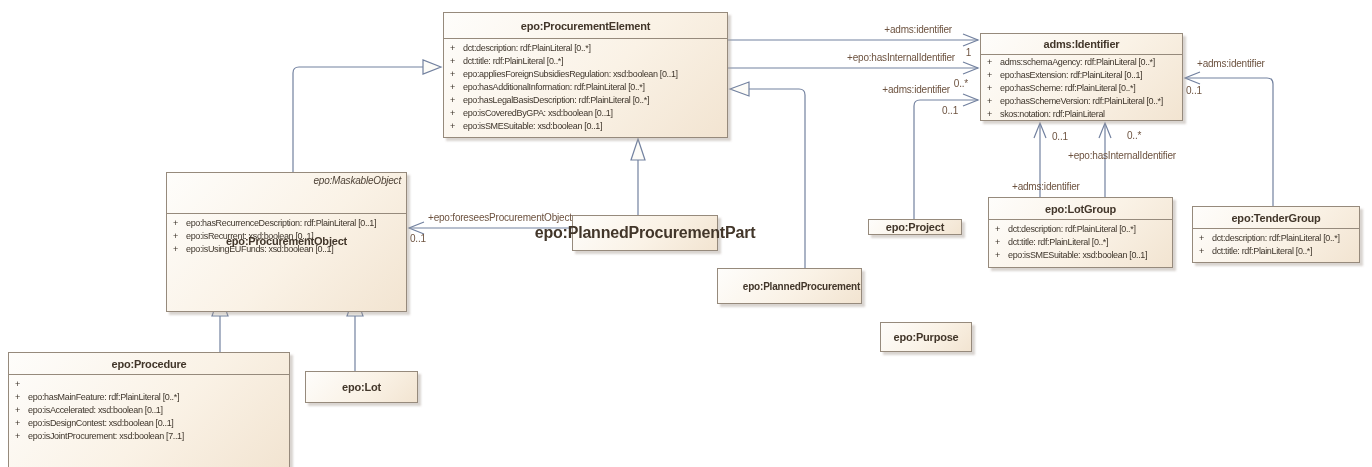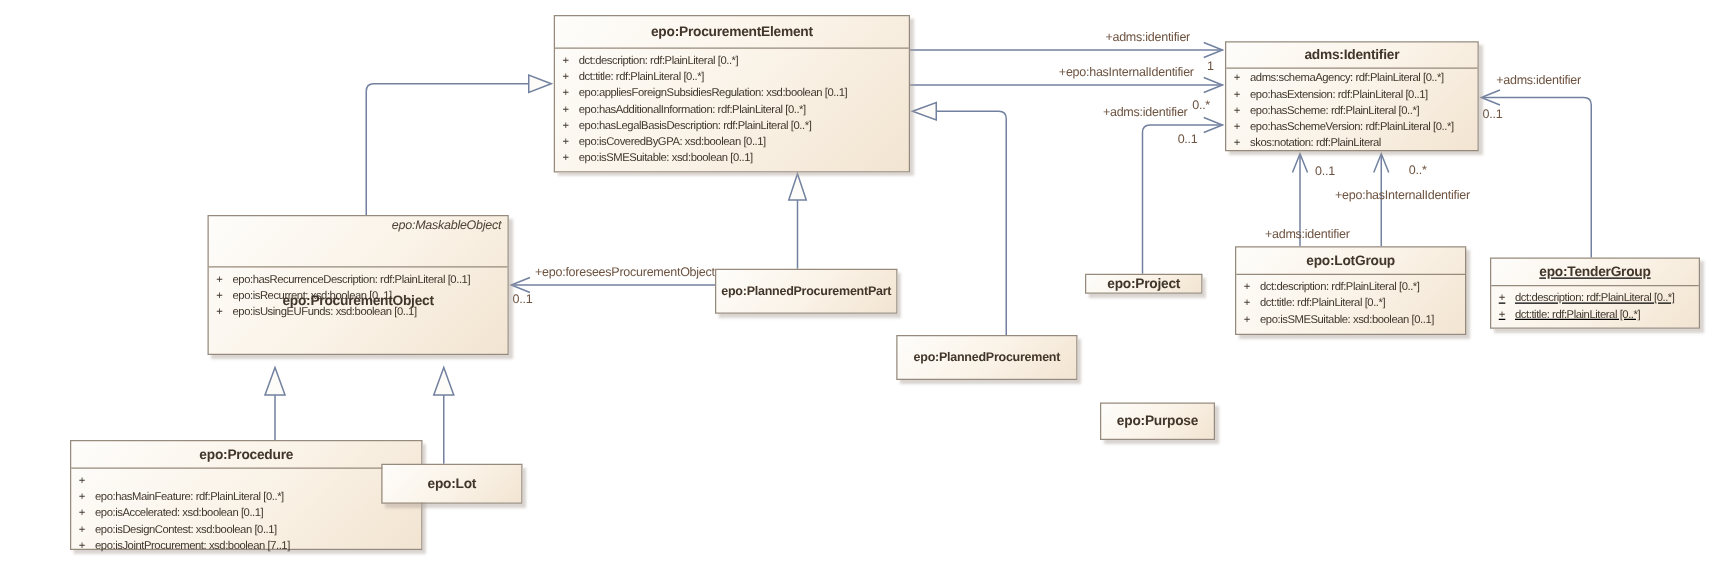--- a/index.html
+++ b/index.html
@@ -164,42 +164,42 @@
           <span class="vis">+</span>
           <span>epo:hasSchemeVersion: rdf:PlainLiteral [0..*]</span>
         </div>
       <div class="uml-attr">
           <span class="vis">+</span>
           <span>skos:notation: rdf:PlainLiteral</span>
         </div>
     </div>
   </div>
 
-  <div class="uml-box" style="left:166px;top:172px;width:241px;height:112px;">
+  <div class="uml-box" style="left:166px;top:172px;width:241px;height:140px;">
     <div class="uml-header with-sep" style="height:41px;justify-content:flex-start;">
       <div class="uml-stereotype">epo:MaskableObject</div>
       <div class="uml-title" style="padding-top:2px;margin-top:47px;">epo:ProcurementObject</div>
     </div>
     <div class="uml-attrs">
       <div class="uml-attr">
           <span class="vis">+</span>
           <span>epo:hasRecurrenceDescription: rdf:PlainLiteral [0..1]</span>
         </div>
       <div class="uml-attr">
           <span class="vis">+</span>
           <span>epo:isRecurrent: xsd:boolean [0..1]</span>
         </div>
       <div class="uml-attr">
           <span class="vis">+</span>
           <span>epo:isUsingEUFunds: xsd:boolean [0..1]</span>
         </div>
     </div>
   </div>
 
-  <div class="uml-box" style="left:8px;top:352px;width:282px;height:88px;margin-left:48px;">
+  <div class="uml-box" style="left:8px;top:352px;width:282px;height:116px;">
     <div class="uml-header with-sep" style="height:22px;">
       <div class="uml-title">epo:Procedure</div>
     </div>
     <div class="uml-attrs">
       <div class="uml-attr">
           <span class="vis">+</span>
         </div>
       <div class="uml-attr">
           <span class="vis">+</span>
           <span>epo:hasMainFeature: rdf:PlainLiteral [0..*]</span>
@@ -232,45 +232,45 @@
           <span class="vis">+</span>
           <span>dct:title: rdf:PlainLiteral [0..*]</span>
         </div>
       <div class="uml-attr">
           <span class="vis">+</span>
           <span>epo:isSMESuitable: xsd:boolean [0..1]</span>
         </div>
     </div>
   </div>
 
-  <div class="uml-box" style="left:1192px;top:206px;width:168px;height:57px;text-decoration:underline;">
+  <div class="uml-box" style="left:1192px;top:206px;width:168px;height:57px;">
     <div class="uml-header with-sep" style="height:22px;">
       <div class="uml-title">epo:TenderGroup</div>
     </div>
     <div class="uml-attrs">
       <div class="uml-attr">
           <span class="vis">+</span>
           <span>dct:description: rdf:PlainLiteral [0..*]</span>
         </div>
       <div class="uml-attr">
           <span class="vis">+</span>
           <span>dct:title: rdf:PlainLiteral [0..*]</span>
         </div>
     </div>
   </div>
 
   <div class="uml-box" style="left:572px;top:215px;width:146px;height:36px;">
     <div class="title-only">
-        <div class="uml-title" style="font-size:10px;">epo:PlannedProcurementPart</div>
+        <div class="uml-title" style="font-size:16px;">epo:PlannedProcurementPart</div>
       </div>
   </div>
 
   <div class="uml-box" style="left:717px;top:268px;width:145px;height:36px;">
     <div class="title-only">
-        <div class="uml-title" style="font-size:10px;">epo:PlannedProcurement</div>
+        <div class="uml-title" style="font-size:10px;padding-left:24px;">epo:PlannedProcurement</div>
       </div>
   </div>
 
   <div class="uml-box" style="left:868px;top:219px;width:94px;height:16px;">
     <div class="title-only">
         <div class="uml-title">epo:Project</div>
       </div>
   </div>
 
   <div class="uml-box" style="left:880px;top:322px;width:92px;height:30px;">

